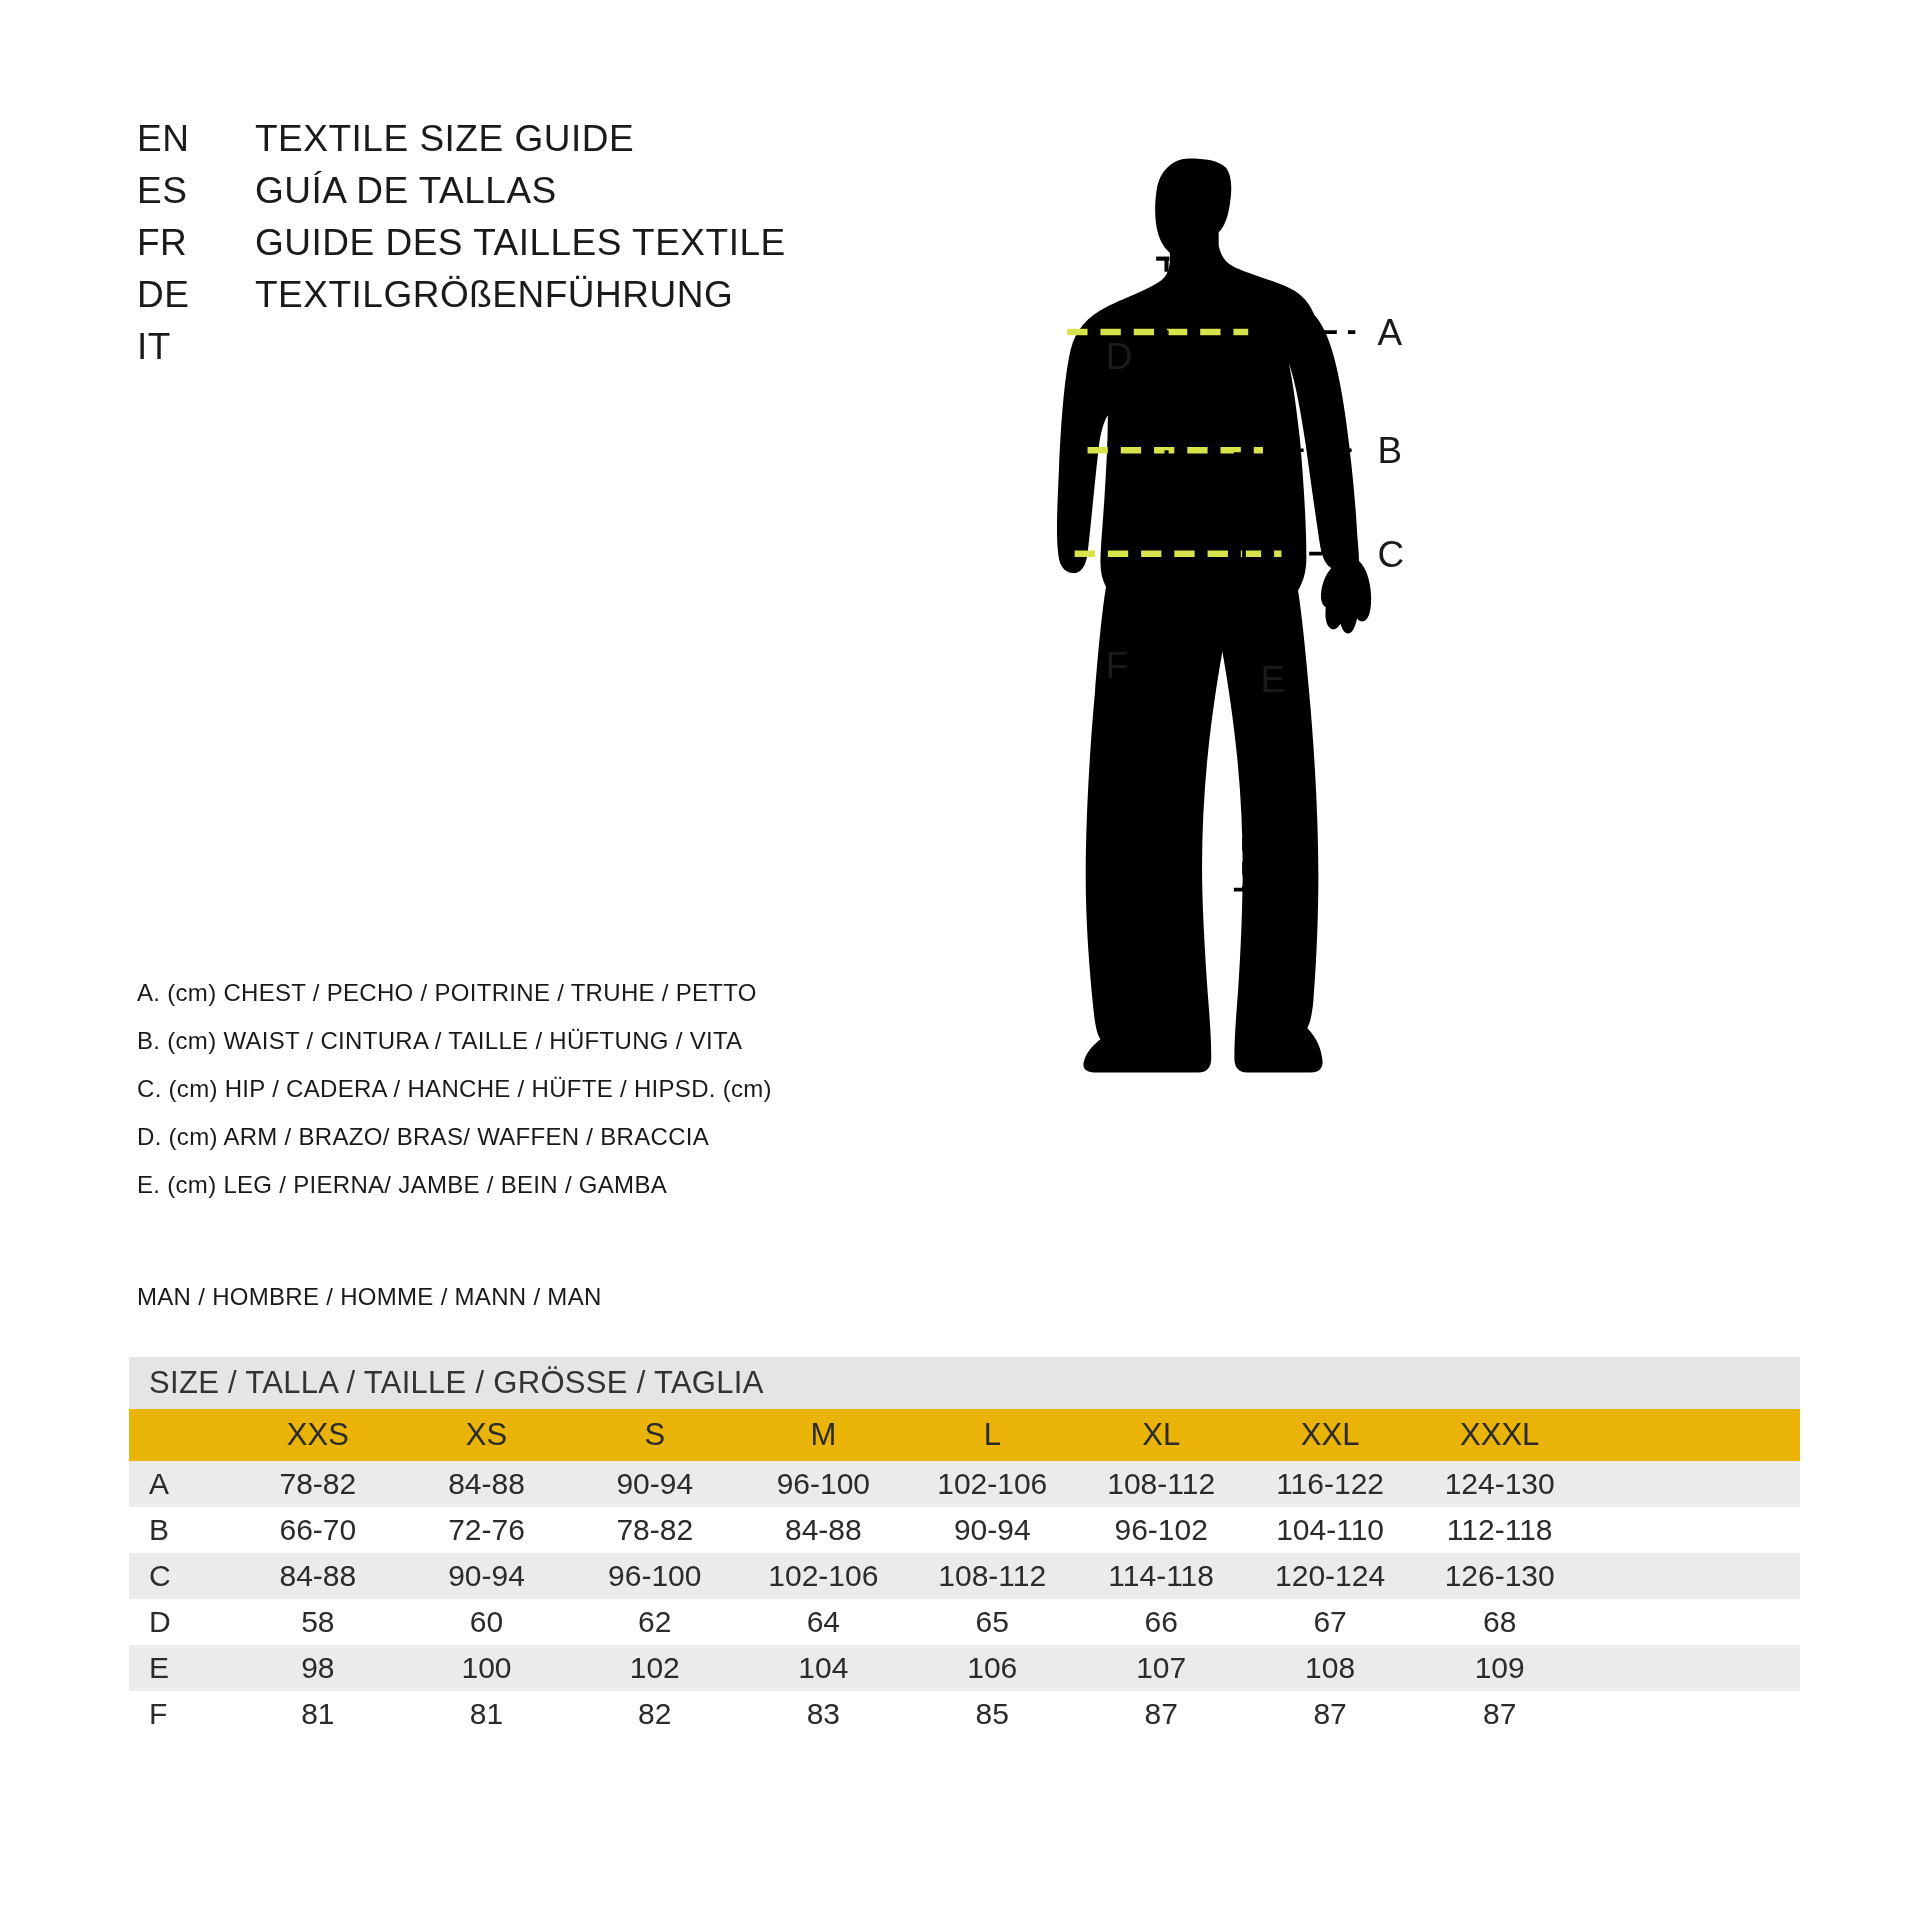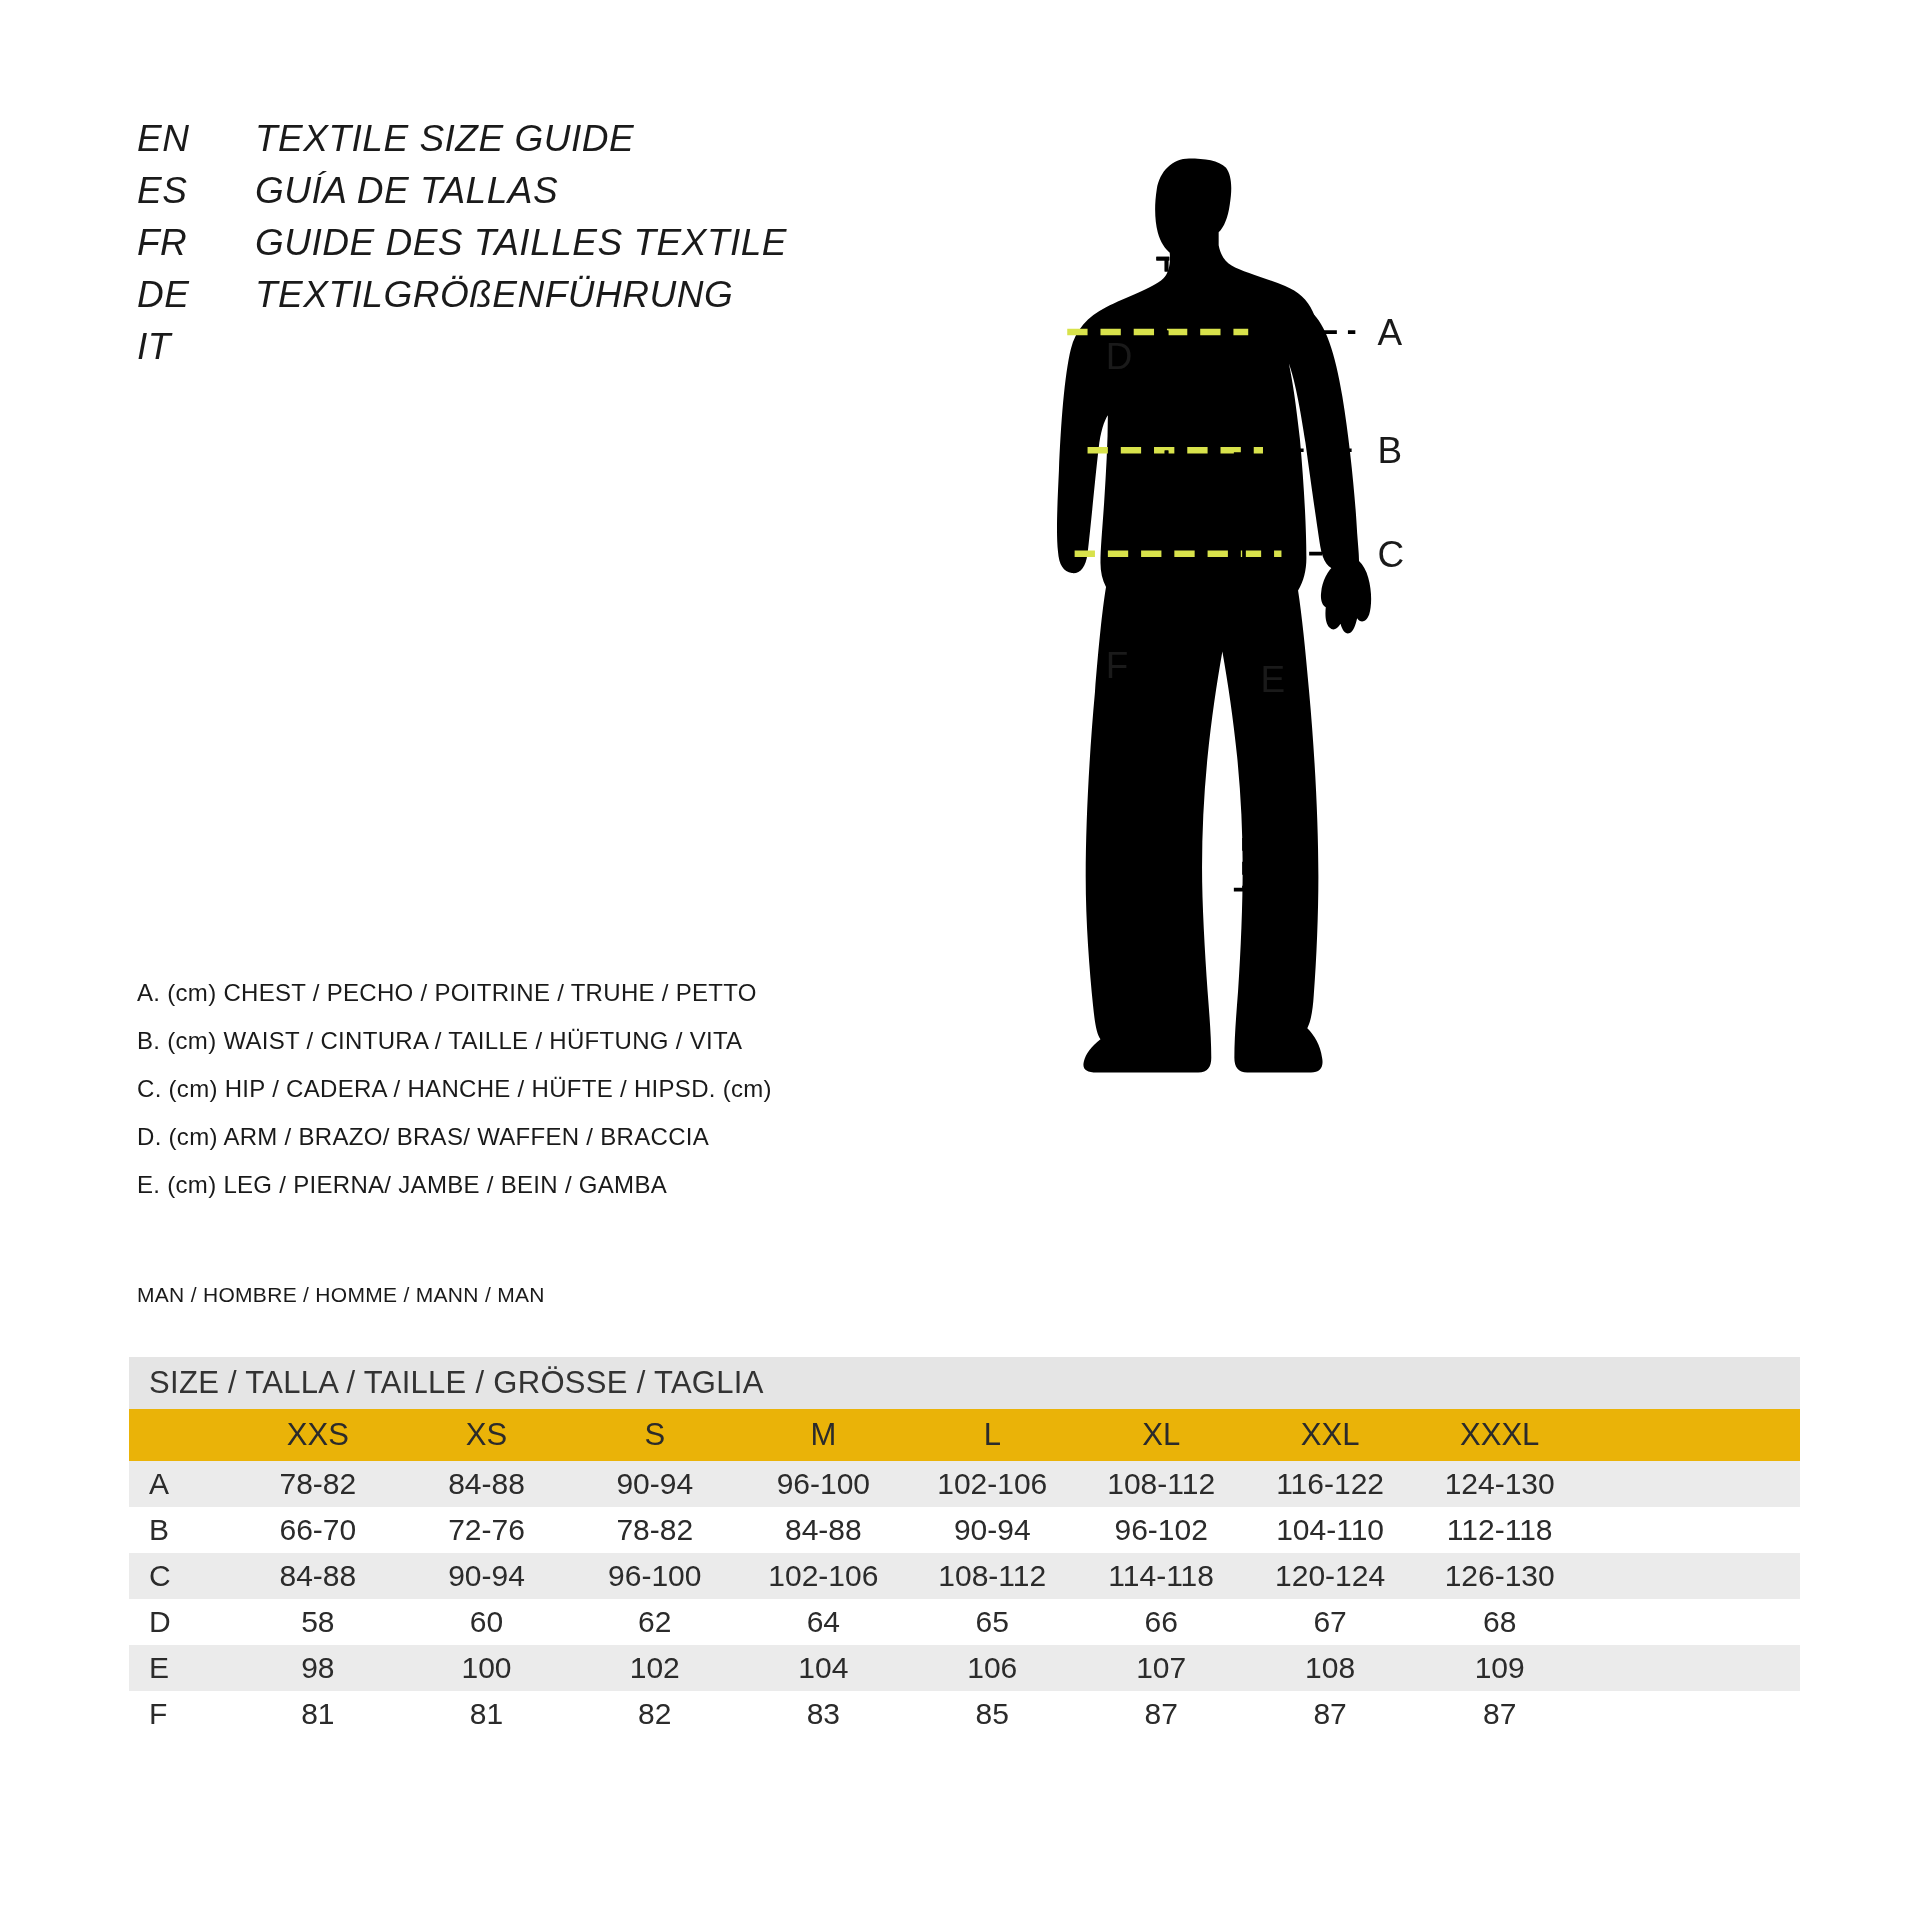--- a/index.html
+++ b/index.html
@@ -15,21 +15,20 @@
     color: #1a1a1a;
     overflow: hidden;
   }
 
   
   #lang-block {
     position: absolute;
     left: 137px;
     top: 118px;
     width: 831px;
-    font-style: italic;
   }
   .lang-row {
     display: flex;
     align-items: baseline;
     height: 52px;
     white-space: nowrap;
   }
   .lang-code {
     width: 118px;
     font-size: 37px;
@@ -50,21 +49,21 @@
   .legend-row {
     font-size: 24px;
     line-height: 48px;
     white-space: nowrap;
     letter-spacing: 0.3px;
   }
   #gender-line {
     position: absolute;
     left: 137px;
     top: 1283px;
-    font-size: 21px;
+    font-size: 24px;
     letter-spacing: 0.3px;
     white-space: nowrap;
   }
 
   
   #figure-area {
     position: absolute;
     left: 1034px;
     top: 92px;
     width: 831px;

